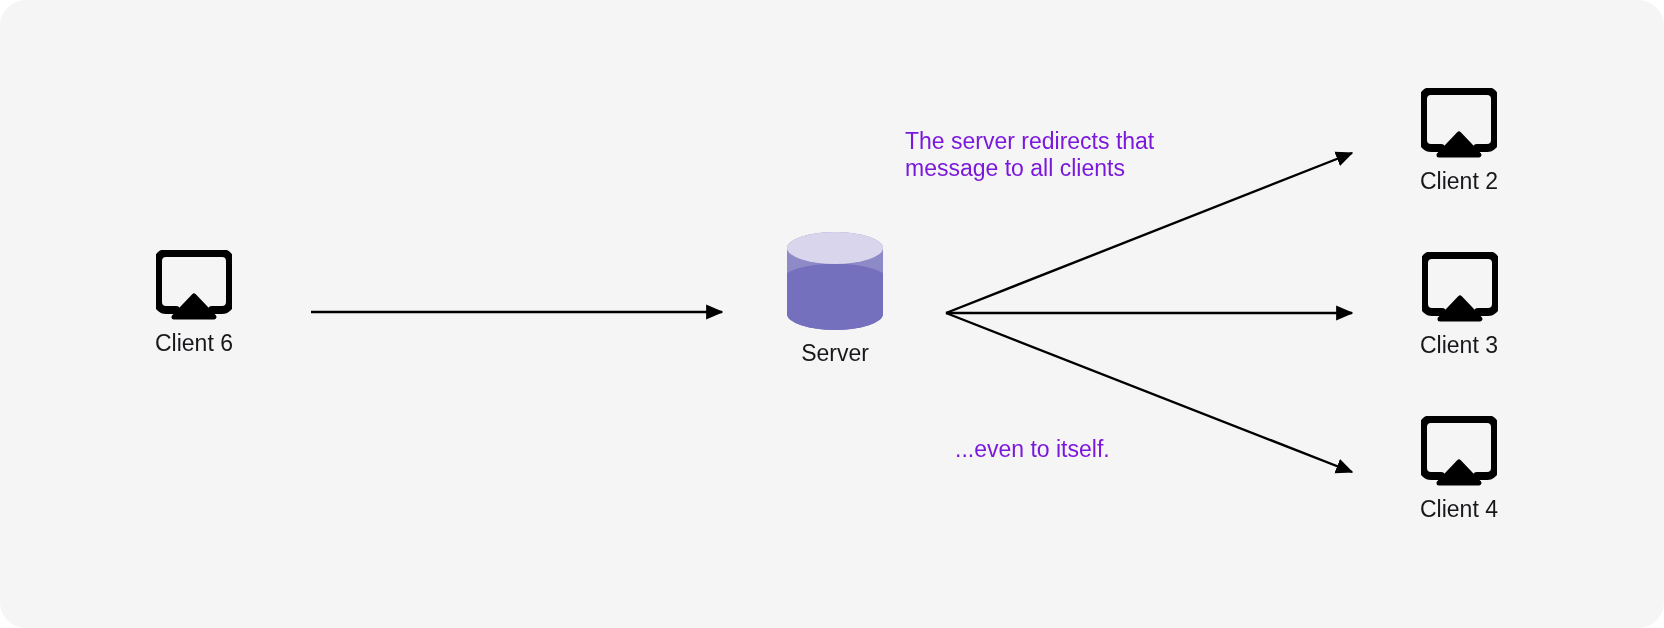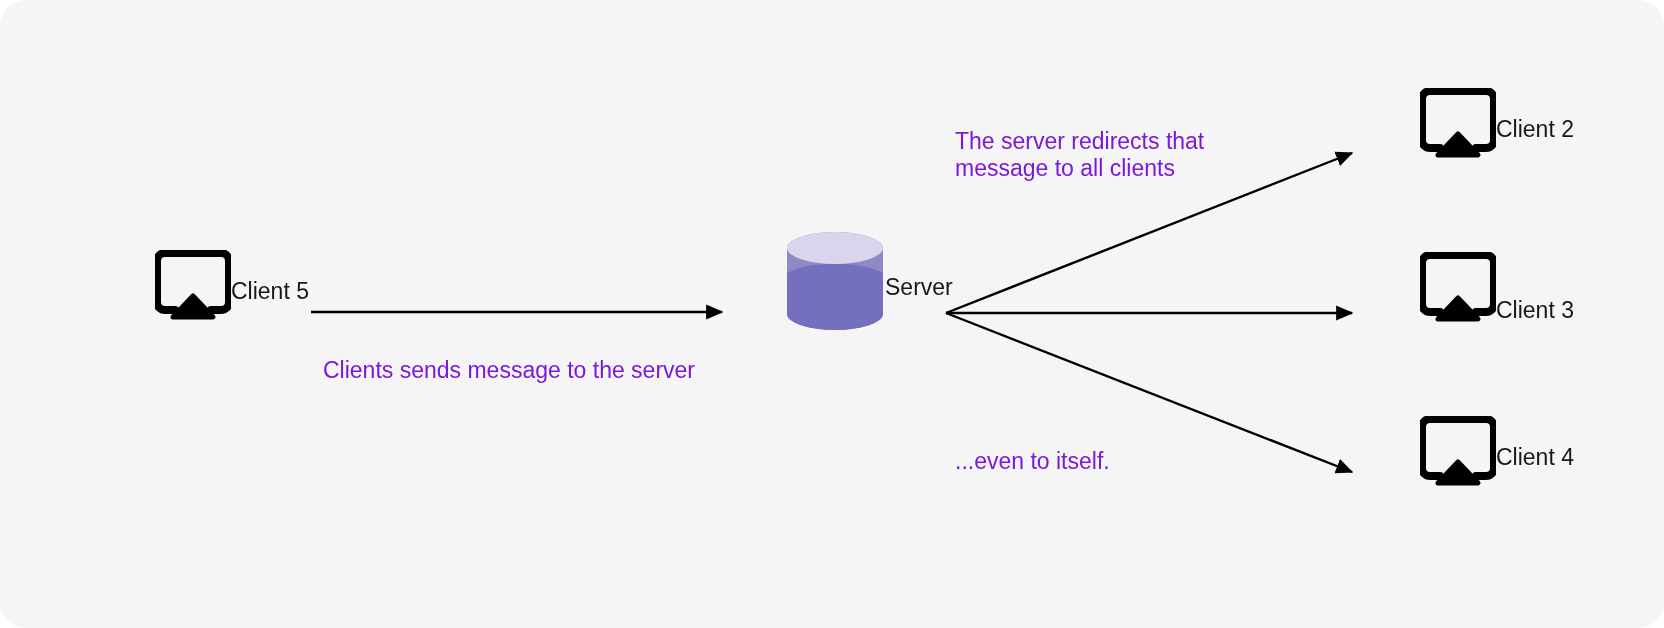--- a/index.html
+++ b/index.html
@@ -12,21 +12,21 @@
     width: 1664px;
     height: 628px;
     background: #f5f5f6;
     border-radius: 26px;
     overflow: hidden;
     font-family: "Liberation Sans", sans-serif;
   }
   .node {
     position: absolute;
     display: flex;
-    flex-direction: row;
+    flex-direction: column;
     align-items: center;
   }
   .node-label {
     font-size: 23px;
     color: #18181b;
     margin-top: 12px;
     line-height: 1;
     white-space: nowrap;
   }
   .airplay-icon {
@@ -75,21 +75,21 @@
     <line class="edge-line" x1="946" y1="313" x2="1352" y2="313" marker-end="url(#arrowhead)"></line>
 
     <line class="edge-line" x1="946" y1="313" x2="1352" y2="472" marker-end="url(#arrowhead)"></line>
   </svg>
 
   <div class="node" style="left:155px; top:250px;">
     <svg class="airplay-icon" width="76" height="70" viewBox="0 0 76 70" xmlns="http://www.w3.org/2000/svg">
       <path d="M20 60 H10 A8 8 0 0 1 2 52 V11 A8 8 0 0 1 10 3 H66 A8 8 0 0 1 74 11 V52 A8 8 0 0 1 66 60 H56" fill="none" stroke="#000000" stroke-width="8" stroke-linecap="round"></path>
       <path d="M38 46 L58 67 H18 Z" fill="#000000" stroke="#000000" stroke-width="5" stroke-linejoin="round"></path>
     </svg>
-    <div class="node-label">Client 5</div>
+    <div class="node-label">Client 6</div>
   </div>
 
   <div class="node" style="left:785px; top:232px;justify-content:space-between;">
     <svg class="db-icon" width="100" height="98" viewBox="0 0 100 98" xmlns="http://www.w3.org/2000/svg">
       <defs>
         <clipPath id="cyl-clip">
           <path d="M2 16 A48 16 0 0 1 98 16 V82 A48 16 0 0 1 2 82 Z"></path>
         </clipPath>
       </defs>
       <g clip-path="url(#cyl-clip)">
@@ -118,20 +118,19 @@
   </div>
 
   <div class="node" style="left:1420px; top:416px;">
     <svg class="airplay-icon" width="76" height="70" viewBox="0 0 76 70" xmlns="http://www.w3.org/2000/svg">
       <path d="M20 60 H10 A8 8 0 0 1 2 52 V11 A8 8 0 0 1 10 3 H66 A8 8 0 0 1 74 11 V52 A8 8 0 0 1 66 60 H56" fill="none" stroke="#000000" stroke-width="8" stroke-linecap="round"></path>
       <path d="M38 46 L58 67 H18 Z" fill="#000000" stroke="#000000" stroke-width="5" stroke-linejoin="round"></path>
     </svg>
     <div class="node-label">Client 4</div>
   </div>
 
-  <div class="annotation" style="left:955px; top:128px;">The server redirects that
+  <div class="annotation" style="left:905px; top:128px;">The server redirects that
 message to all clients</div>
 
-  <div class="annotation" style="left:323px; top:357px;">Clients sends message to the server</div>
 
-  <div class="annotation" style="left:955px; top:448px;">...even to itself.</div>
+  <div class="annotation" style="left:955px; top:436px;">...even to itself.</div>
 
 </div>
 
 </body></html>

